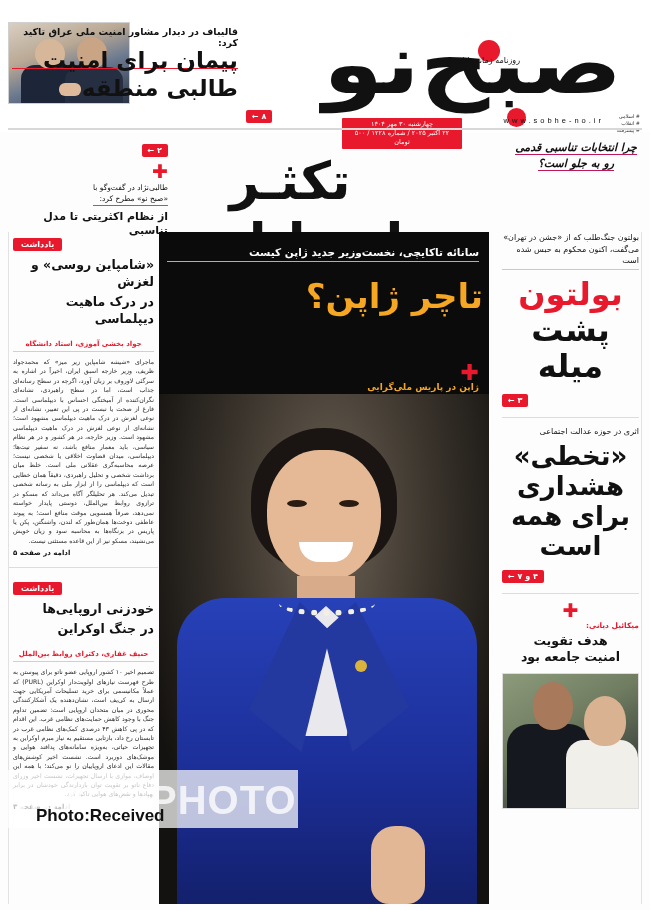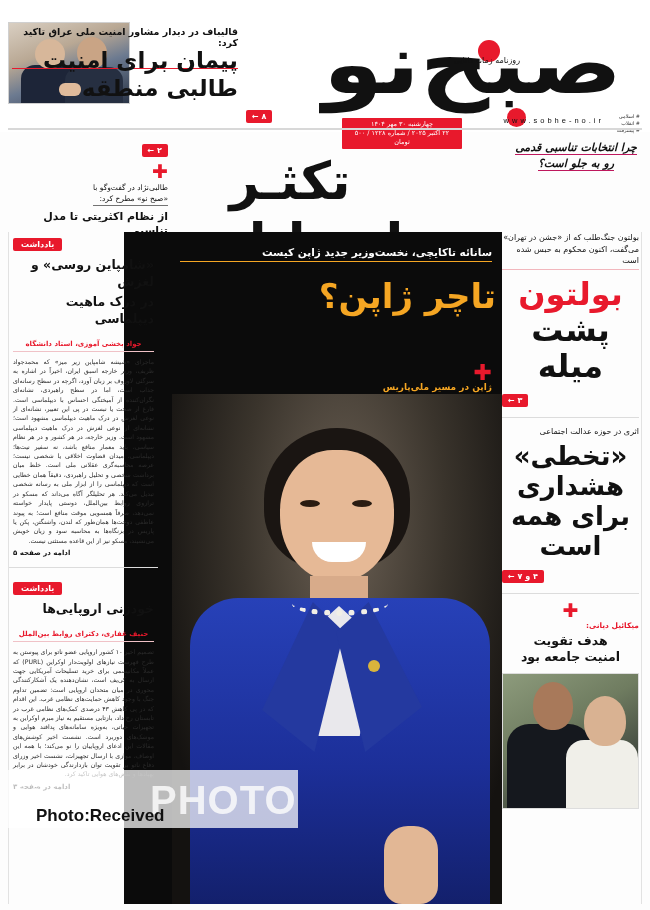--- a/index.html
+++ b/index.html
@@ -237,22 +237,22 @@
     background: #a8795a;
   }
   .rp-body2 {
     position: absolute; top: 50px; left: 4px;
     width: 84px; height: 86px; border-radius: 22px 22px 0 0;
     background: #15181e;
   }
 
   
   .col-center {
-    position: absolute; top: 0; right: 148px;
-    width: 378px; height: 672px;
+    position: absolute; top: 0; right: 161px;
+    width: 330px; height: 672px;
     background: #0b0b0b;
     overflow: hidden;
   }
   .feat-kicker {
     position: absolute; top: 14px; right: 10px;
     width: 312px; text-align: right;
     color: #ffffff; font-size: 10.5px; font-weight: bold;
     border-bottom: 1.5px solid #f5a623; padding-bottom: 3px;
   }
   .feat-title {
@@ -529,21 +529,21 @@
           <div class="rp-face1"></div>
         </div>
       </div>
     </div>
 
     <div class="col-center">
       <div class="feat-kicker">سانائه تاکایچی، نخست‌وزیر جدید ژاپن کیست</div>
       <div class="feat-title">تاچر ژاپن؟</div>
       <div class="feat-plus">✚</div>
       <div class="feat-sub">
-        <div>ژاپن در مسیر ملی‌پاریس</div>
+        <div>ژاپن در پاریس ملی‌گرایی</div>
         <div>و فاصله با غرب</div>
         <div>قرار گرفته است</div>
       </div>
       <div class="feat-sub2">
         <div>چرخش</div>
         <div>به راست</div>
       </div>
       <span class="badge feat-badge">
         <span>۴ و ۵</span>
         <span class="arrow">←</span>
@@ -579,20 +579,21 @@
         <div class="note-cont">ادامه در صفحه ۵</div>
       </div>
 
       <div class="col-divider"></div>
 
       <div style="padding:0 4px;">
         <div style="text-align:left;">
           <span class="note-badge">یادداشت</span>
         </div>
         <div class="note-title">خودزنی اروپایی‌ها</div>
+        <div class="note-title">در جنگ اوکراین</div>
         <div class="note-author">حنیف غفاری، دکترای روابط بین‌الملل</div>
         <div class="note-body">تصمیم اخیر ۱۰ کشور اروپایی عضو ناتو برای پیوستن به طرح فهرست نیازهای اولویت‌دار اوکراین (PURL) که عملاً مکانیسمی برای خرید تسلیحات آمریکایی جهت ارسال به کی‌یف است، نشان‌دهنده یک آشکارکنندگی محوری در میان متحدان اروپایی است: تضمین تداوم جنگ با وجود کاهش حمایت‌های نظامی غرب. این اقدام که در پی کاهش ۴۳ درصدی کمک‌های نظامی غرب در تابستان رخ داد، بازتابی مستقیم به نیاز مبرم اوکراین به تجهیزات حیاتی، به‌ویژه سامانه‌های پدافند هوایی و موشک‌های دوربرد است. نشست اخیر کوشش‌های مقالات این ادعای اروپاییان را نو می‌کند؛ با همه این اوصاف، موازی با ارسال تجهیزات، نشست اخیر وزرای دفاع ناتو بر تقویت توان بازدارندگی خودشان در برابر پهپادها و نقض‌های هوایی تاکید کرد.</div>
         <div class="note-cont">ادامه در صفحه ۳</div>
       </div>
     </div>
   </div>
 
   <div class="wm-ina">INA</div>
   <div class="wm-photo-big">PHOTO</div>
   <div class="wm-band"></div>

